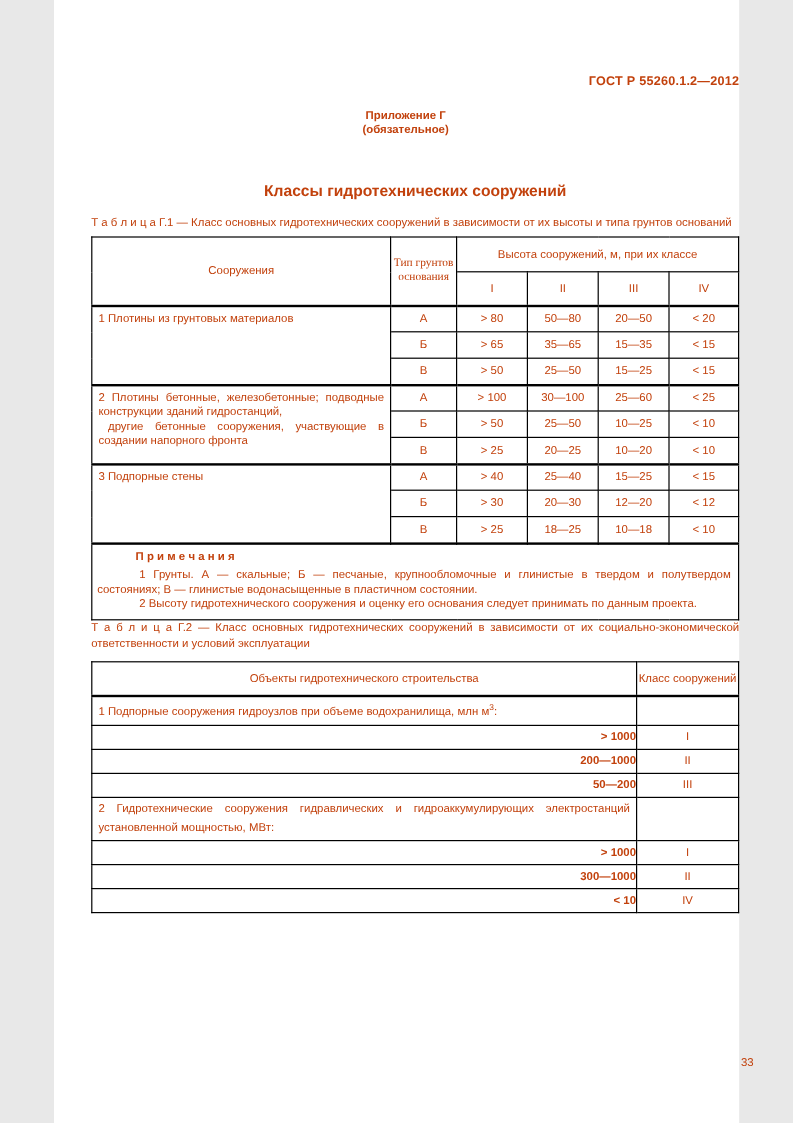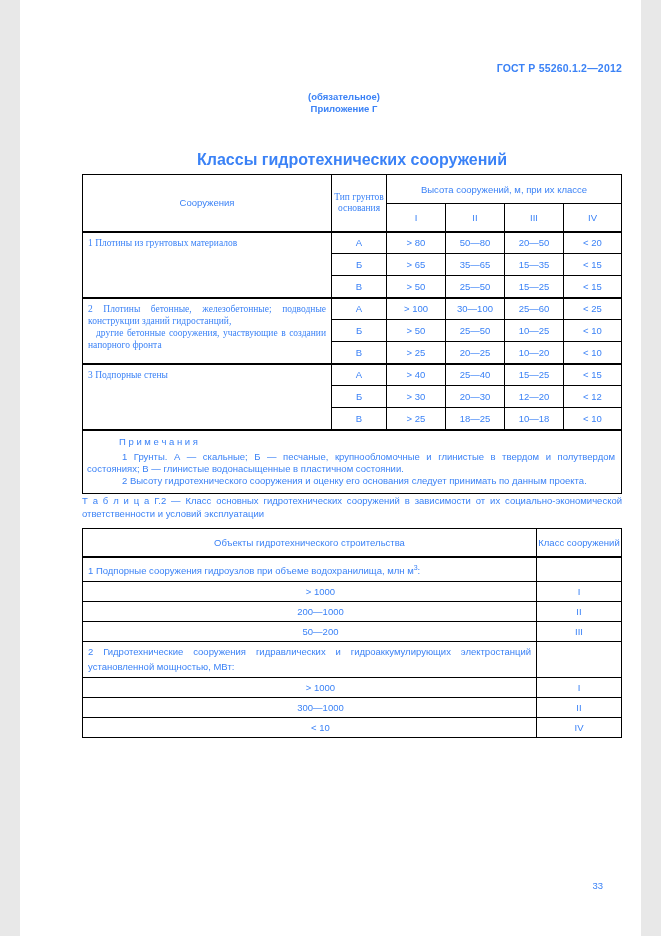--- a/index.html
+++ b/index.html
@@ -1,25 +1,25 @@
 <!DOCTYPE html>
 <html><head>
 <meta charset="utf-8">
 <style>
   * { margin: 0; padding: 0; box-sizing: border-box; }
   html, body { background: #e8e8e8; }
   .page {
     position: relative;
-    width: 621px;
+    width: 571px;
     height: 936px;
     margin: 0 auto;
     background: #ffffff;
     font-family: "Liberation Sans", "DejaVu Sans", sans-serif;
-    color: #3b82f6;
-    padding: 62px 78px 0 62px;
+    color: #c2410c;
+    padding: 62px 78px 0 31px;
   }
   .content { width: 540px; }
 
   .doc-code {
     text-align: right;
     font-weight: bold;
     font-size: 10.5px;
     letter-spacing: 0.2px;
   }
   .annex {
@@ -28,21 +28,21 @@
     margin-top: 17px;
     text-align: center;
     font-weight: bold;
     font-size: 9.5px;
     line-height: 12px;
   }
   .doc-title {
     margin-top: 36px;
     text-align: center;
     font-weight: bold;
-    font-size: 16px;
+    font-size: 13px;
   }
   .tbl-caption {
     font-size: 9.5px;
     line-height: 13px;
     text-align: justify;
   }
   .cap1 { margin-top: 13px; }
   .cap2 { }
 
   table {
@@ -60,46 +60,45 @@
   .t1 th { text-align: center; vertical-align: middle; font-size: 9.5px; }
   .t1 .th-group { height: 29px; }
   .t1 .th-class { height: 28px; }
   .t1 .th-soil { white-space: pre-line; line-height: 11px; font-family: Liberation Serif, serif; }
   .t1 tbody td { height: 22px; text-align: center; vertical-align: middle; }
   .t1 tbody td.name {
     text-align: left;
     vertical-align: top;
     padding: 4px 5px 3px 5px;
     line-height: 12px;
-    font-family: Liberation Serif, serif;
   }
   .t1 .gname  { text-align: justify; }
   .t1 .gname2 { text-align: justify; text-indent: 8px; }
   .t1 tr.group-start td { border-top: 2px solid #000; }
   .t1 td.notes-cell {
     border-top: 2px solid #000;
     height: auto;
     text-align: left;
     vertical-align: top;
     padding: 5px 6px 6px 4px;
     line-height: 12px;
   }
-  .notes-label { text-indent: 32px; margin-bottom: 3px; }
+  .notes-label { text-indent: 32px; margin-bottom: 3px; font-weight: bold; }
   .note-item   { text-indent: 35px; text-align: justify; }
 
   .t2 { margin-top: 8px; }
   .t2 thead { border-bottom: 2.5px solid #000; }
   .t2 th { height: 29px; text-align: center; vertical-align: middle; }
   .t2 td { vertical-align: middle; }
   .t2 td.sec-title {
     padding: 4px 5px 4px 5px;
     line-height: 12px;
     text-align: justify;
   }
-  .t2 td.obj-val { height: 20px; padding-left: 22px; text-align: center; }
+  .t2 td.obj-val { height: 20px; padding-left: 22px; text-align: right; font-weight: bold; }
   .t2 td.cls     { text-align: center; }
   .t2 sup { font-size: 7px; }
 
   .page-number {
     position: absolute;
     top: 880px;
     left: 43px;
     width: 540px;
     text-align: right;
     font-size: 9.5px;
@@ -107,26 +106,27 @@
 </style>
 </head>
 <body>
 
 <div class="page">
   <div class="content">
 
     <div class="doc-code">ГОСТ Р 55260.1.2—2012</div>
 
     <div class="annex">
+      <div>Приложение Г</div>
       <div>(обязательное)</div>
-      <div>Приложение Г</div>
     </div>
 
     <div class="doc-title">Классы гидротехнических сооружений</div>
 
+    <p class="tbl-caption cap1">Т а б л и ц а   Г.1 — Класс основных гидротехнических сооружений в зависимости от их высоты и типа грунтов оснований</p>
 
     <table class="t1">
       <colgroup>
         <col style="width:249px">
           <col style="width:55px">
           <col style="width:59px">
         <col style="width:59px">
           <col style="width:59px">
           <col style="width:58px">
       </colgroup>

